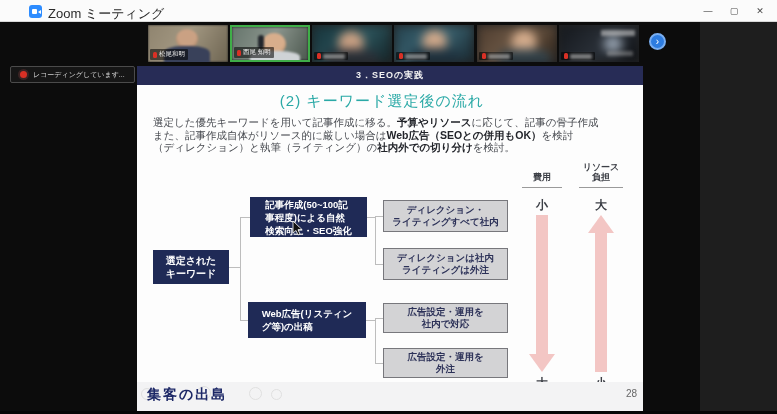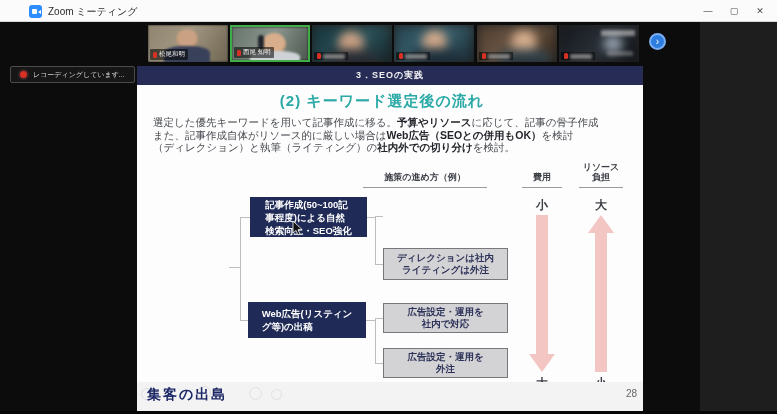--- a/index.html
+++ b/index.html
@@ -5,21 +5,21 @@
   * { margin:0; padding:0; box-sizing:border-box; }
   html,body { width:777px; height:414px; background:#000; }
   body { font-family:"Liberation Sans","DejaVu Sans",sans-serif; }
   .stage { position:relative; width:777px; height:414px; background:#0c0c0c; overflow:hidden; }
 
   
   .titlebar { position:absolute; left:0; top:0; width:777px; height:22px; background:#fbfbfb; border-bottom:1px solid #d8d8d8; z-index:30; }
   .zoom-app-icon { position:absolute; left:29px; top:5px; width:13px; height:13px; background:#2d8cff; border-radius:3px; }
   .zoom-app-icon:after { content:""; position:absolute; left:3px; top:4px; width:5px; height:5px; background:#fff; border-radius:1px; }
   .zoom-app-icon:before { content:""; position:absolute; left:8.5px; top:4.5px; border-top:2px solid transparent; border-bottom:2px solid transparent; border-right:3px solid #fff; }
-  .titlebar-text { position:absolute; left:48px; top:5px; font-size:10px; color:#2b2b2b; }
+  .titlebar-text { position:absolute; left:48px; top:5px; font-size:13px; color:#2b2b2b; }
   .win-controls { position:absolute; right:4px; top:0; height:22px; display:flex; }
   .win-btn { width:26px; height:22px; display:flex; align-items:center; justify-content:center; font-size:9px; color:#4a4a4a; }
 
   
   .thumb { position:absolute; top:25px; width:80px; height:37px; overflow:hidden; background:#222; }
   .thumb .scene { position:absolute; inset:0; }
   .blur1 { filter:blur(1.2px); }
   .blur5 { filter:blur(5px); }
   .head { position:absolute; border-radius:50%; }
   .torso { position:absolute; border-radius:40% 40% 0 0; }
@@ -41,21 +41,21 @@
   .rec-dot { width:7px; height:7px; border-radius:50%; background:#d93025; box-shadow:0 0 0 2px #3a2323; }
   .rec-text { font-size:7px; color:#dcdcdc; white-space:nowrap; }
 
   
   .right-panel { position:absolute; left:700px; top:22px; width:77px; height:392px; background:#1e1e1e; }
   .bottom-strip { position:absolute; left:0; top:411px; width:777px; height:3px; background:#060606; z-index:40; }
 
   
   .slide { position:absolute; left:137px; top:66px; width:506px; height:348px; background:#fdfdfd; z-index:10; }
   .slide-header { position:absolute; left:0; top:0; width:506px; height:19px; background:#272c56; color:#f2f2f2; font-size:9px; font-weight:bold; text-align:center; line-height:19px; letter-spacing:1px; }
-  .slide-title { position:absolute; left:0; top:26px; width:490px; text-align:center; font-size:15px; font-weight:bold; color:#2aa9a6; letter-spacing:1px; }
+  .slide-title { position:absolute; left:0; top:26px; width:490px; text-align:center; font-size:15px; font-weight:normal; color:#2aa9a6; letter-spacing:1px; }
   .para { position:absolute; left:16px; top:50px; width:482px; font-size:10.5px; line-height:12.5px; color:#46494f; }
   .para b { color:#22242a; }
 
   .col-head { position:absolute; border-bottom:1px solid #9a9a9a; text-align:center; font-size:9px; font-weight:bold; color:#3c3f46; padding-bottom:5px; white-space:pre-line; line-height:10px; }
   .ch1 { left:102px; top:106px; width:112px; }
   .ch2 { left:226px; top:106px; width:124px; }
   .ch3 { left:385px; top:106px; width:40px; }
   .ch4 { left:442px; top:96px; width:44px; }
 
   .navy-box { position:absolute; background:#1f2a56; color:#fff; font-weight:bold; display:flex; align-items:center; justify-content:center; text-align:left; white-space:pre-line; }
@@ -178,43 +178,46 @@
   <div class="slide">
     <div class="slide-header">3．SEOの実践</div>
     <div class="slide-title">(2) キーワード選定後の流れ</div>
 
     <div class="para">
       <div><span>選定した優先キーワードを用いて記事作成に移る。</span><b>予算やリソース</b><span>に応じて、記事の骨子作成</span></div>
       <div><span>また、記事作成自体がリソース的に厳しい場合は</span><b>Web広告（SEOとの併用もOK）</b><span>を検討</span></div>
       <div><span>（ディレクション）と執筆（ライティング）の</span><b>社内外での切り分け</b><span>を検討。</span></div>
     </div>
 
-    <div class="col-head ch2">施策の進め方（例）</div>
     <div class="col-head ch3">費用</div>
     <div class="col-head ch4">リソース
 負担</div>
 
     <div class="cline" style="left:92px;top:201px;width:11px;height:1px;"></div>
     <div class="cline" style="left:103px;top:151px;width:1px;height:103px;"></div>
     <div class="cline" style="left:103px;top:151px;width:10px;height:1px;"></div>
     <div class="cline" style="left:103px;top:254px;width:8px;height:1px;"></div>
     <div class="cline" style="left:230px;top:151px;width:8px;height:1px;"></div>
     <div class="cline" style="left:238px;top:150px;width:1px;height:48px;"></div>
     <div class="cline" style="left:238px;top:150px;width:8px;height:1px;"></div>
     <div class="cline" style="left:238px;top:198px;width:8px;height:1px;"></div>
     <div class="cline" style="left:229px;top:254px;width:9px;height:1px;"></div>
     <div class="cline" style="left:238px;top:252px;width:1px;height:45px;"></div>
     <div class="cline" style="left:238px;top:252px;width:8px;height:1px;"></div>
     <div class="cline" style="left:238px;top:297px;width:8px;height:1px;"></div>
 
+    <div class="navy-box bx-source">選定された
+キーワード</div>
     <div class="navy-box bx-a">記事作成(50~100記
 事程度)による自然
 検索向上・SEO強化</div>
     <div class="navy-box bx-b">Web広告(リスティン
 グ等)の出稿</div>
+    <div class="gray-box g1">ディレクション・
+ライティングすべて社内</div>
     <div class="gray-box g2">ディレクションは社内
 ライティングは外注</div>
     <div class="gray-box g3">広告設定・運用を
 社内で対応</div>
     <div class="gray-box g4">広告設定・運用を
 外注</div>
 
     <div class="scale-label" style="left:393px;top:131px;">小</div>
     <div class="arrow-shaft" style="left:399px;top:149px;height:139px;"></div>
     <div class="arrow-head-down" style="left:392px;top:288px;"></div>

